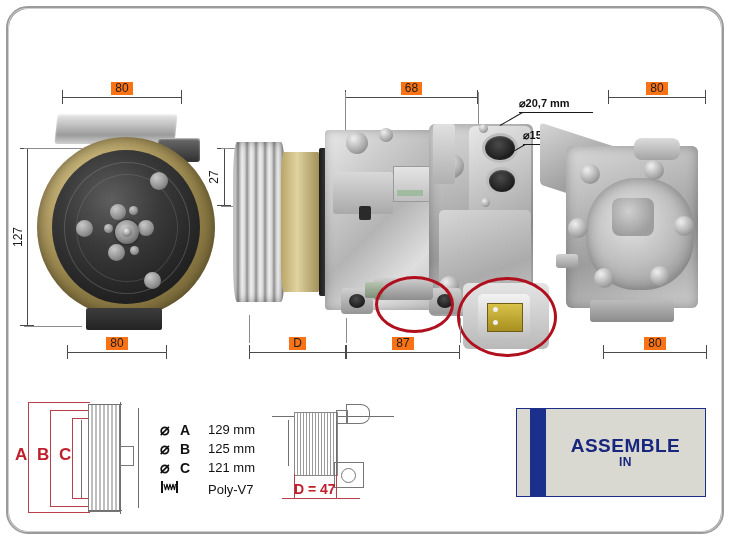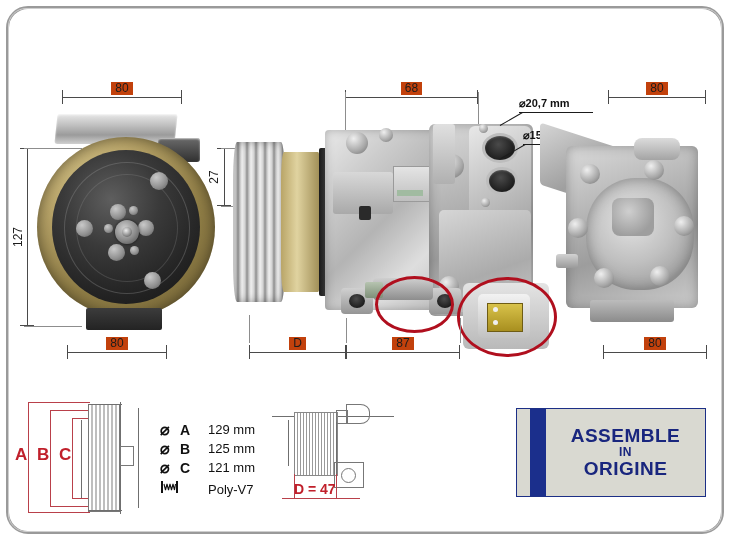--- a/index.html
+++ b/index.html
@@ -59,21 +59,21 @@
   }
   .dim .tick.l { left: 0; }
   .dim .tick.r { right: 0; }
   .dim .lbl {
     position: absolute;
     left: 0; right: 0;
     top: -4px;
     text-align: center;
     font-size: 12px;
     color: #1c1c1c;
-    background: #c2410c;
+    background: #f97316;
     padding: 0 4px;
     width: max-content;
     margin: 0 auto;
     line-height: 13px;
   }
   .dim.vert {
     width: 16px;
     height: auto;
   }
   .dim.vert .line {
@@ -580,17 +580,16 @@
     <div class="schem-line v" style="left:64px; top:72px; height:24px;"></div>
     <div class="schem-line h" style="left:10px; top:96px; width:78px;"></div>
     <div class="dred" style="left:22px; top:79px;">D = 47</div>
   </div>
 
   <div class="badge" style="left:516px; top:408px; width:190px; height:89px;">
     <div class="badge-bar"></div>
     <div class="badge-text">
       <div class="badge-l1">ASSEMBLE</div>
       <div class="badge-l2">IN</div>
-      <div class="badge-l3">ORIGINE</div>
     </div>
   </div>
 
 </div>
 
 </body></html>

